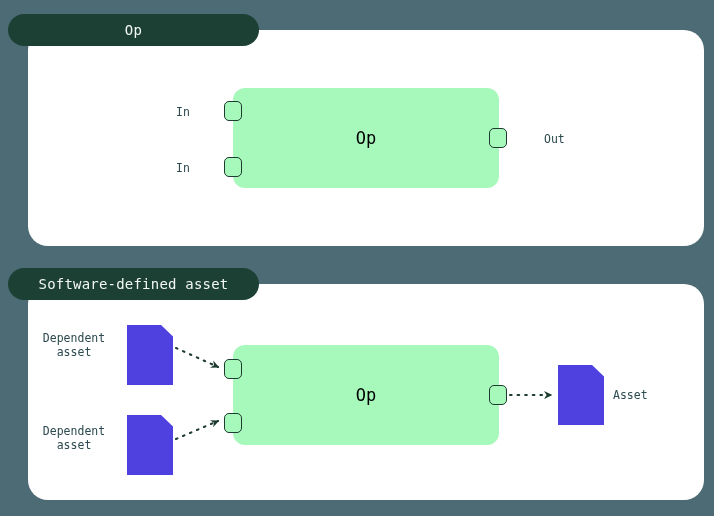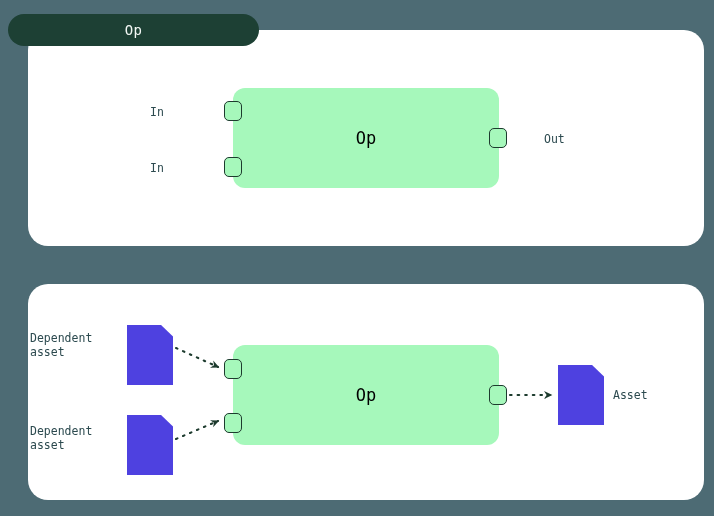--- a/index.html
+++ b/index.html
@@ -78,21 +78,21 @@
   }
 
   
   .lbl {
     position: absolute;
     font-size: 11.5px;
     color: #2c4a4f;
     white-space: pre;
     line-height: 14px;
   }
-  .lbl-right { text-align: left; }
+  .lbl-right { text-align: center; }
   .lbl-left  { text-align: left; }
 
   
   .asset {
     position: absolute;
     width: 46px;
     height: 60px;
     background: #4e41e0;
     -webkit-clip-path: polygon(0 0, 74% 0, 100% 19%, 100% 100%, 0 100%);
     clip-path: polygon(0 0, 74% 0, 100% 19%, 100% 100%, 0 100%);
@@ -125,20 +125,21 @@
   <div class="lbl lbl-right" style="left:150px; top:105px; width:66px;">In</div>
 
   <div class="port" style="left:224px; top:157px;"></div>
   <div class="lbl lbl-right" style="left:150px; top:161px; width:66px;">In</div>
 
   <div class="port" style="left:489px; top:128px;"></div>
   <div class="lbl lbl-left" style="left:544px; top:132px; width:70px;">Out</div>
 
   <div class="panel panel-2"></div>
 
+  <div class="tab tab-2">Software-defined asset</div>
 
   <div class="opbox opbox-2">
     <div class="opbox-label">Op</div>
   </div>
 
   <div class="asset" style="left:127px; top:325px;"></div>
   <div class="lbl lbl-right" style="left:30px; top:331px; width:88px;">Dependent
 asset</div>
   <div class="port" style="left:224px; top:359px;"></div>
 

